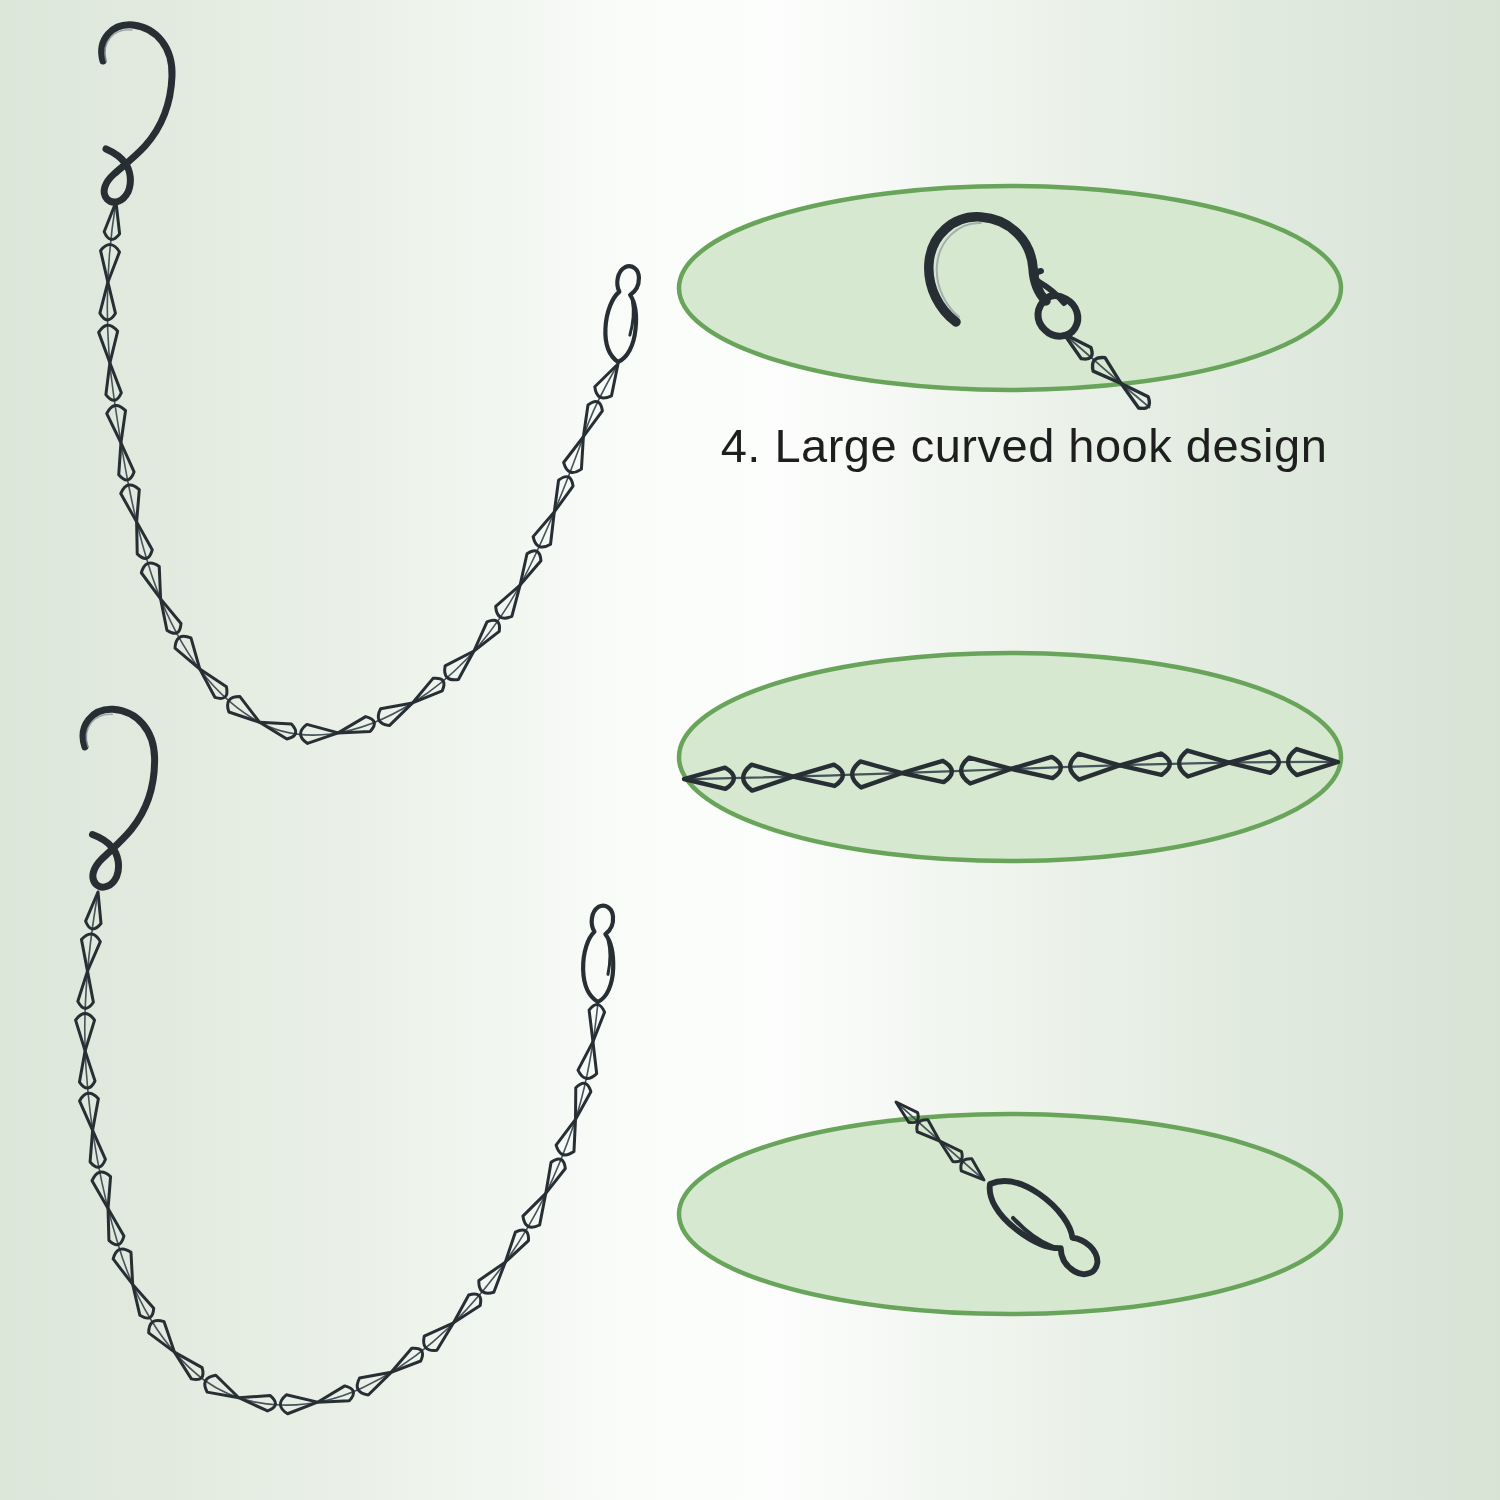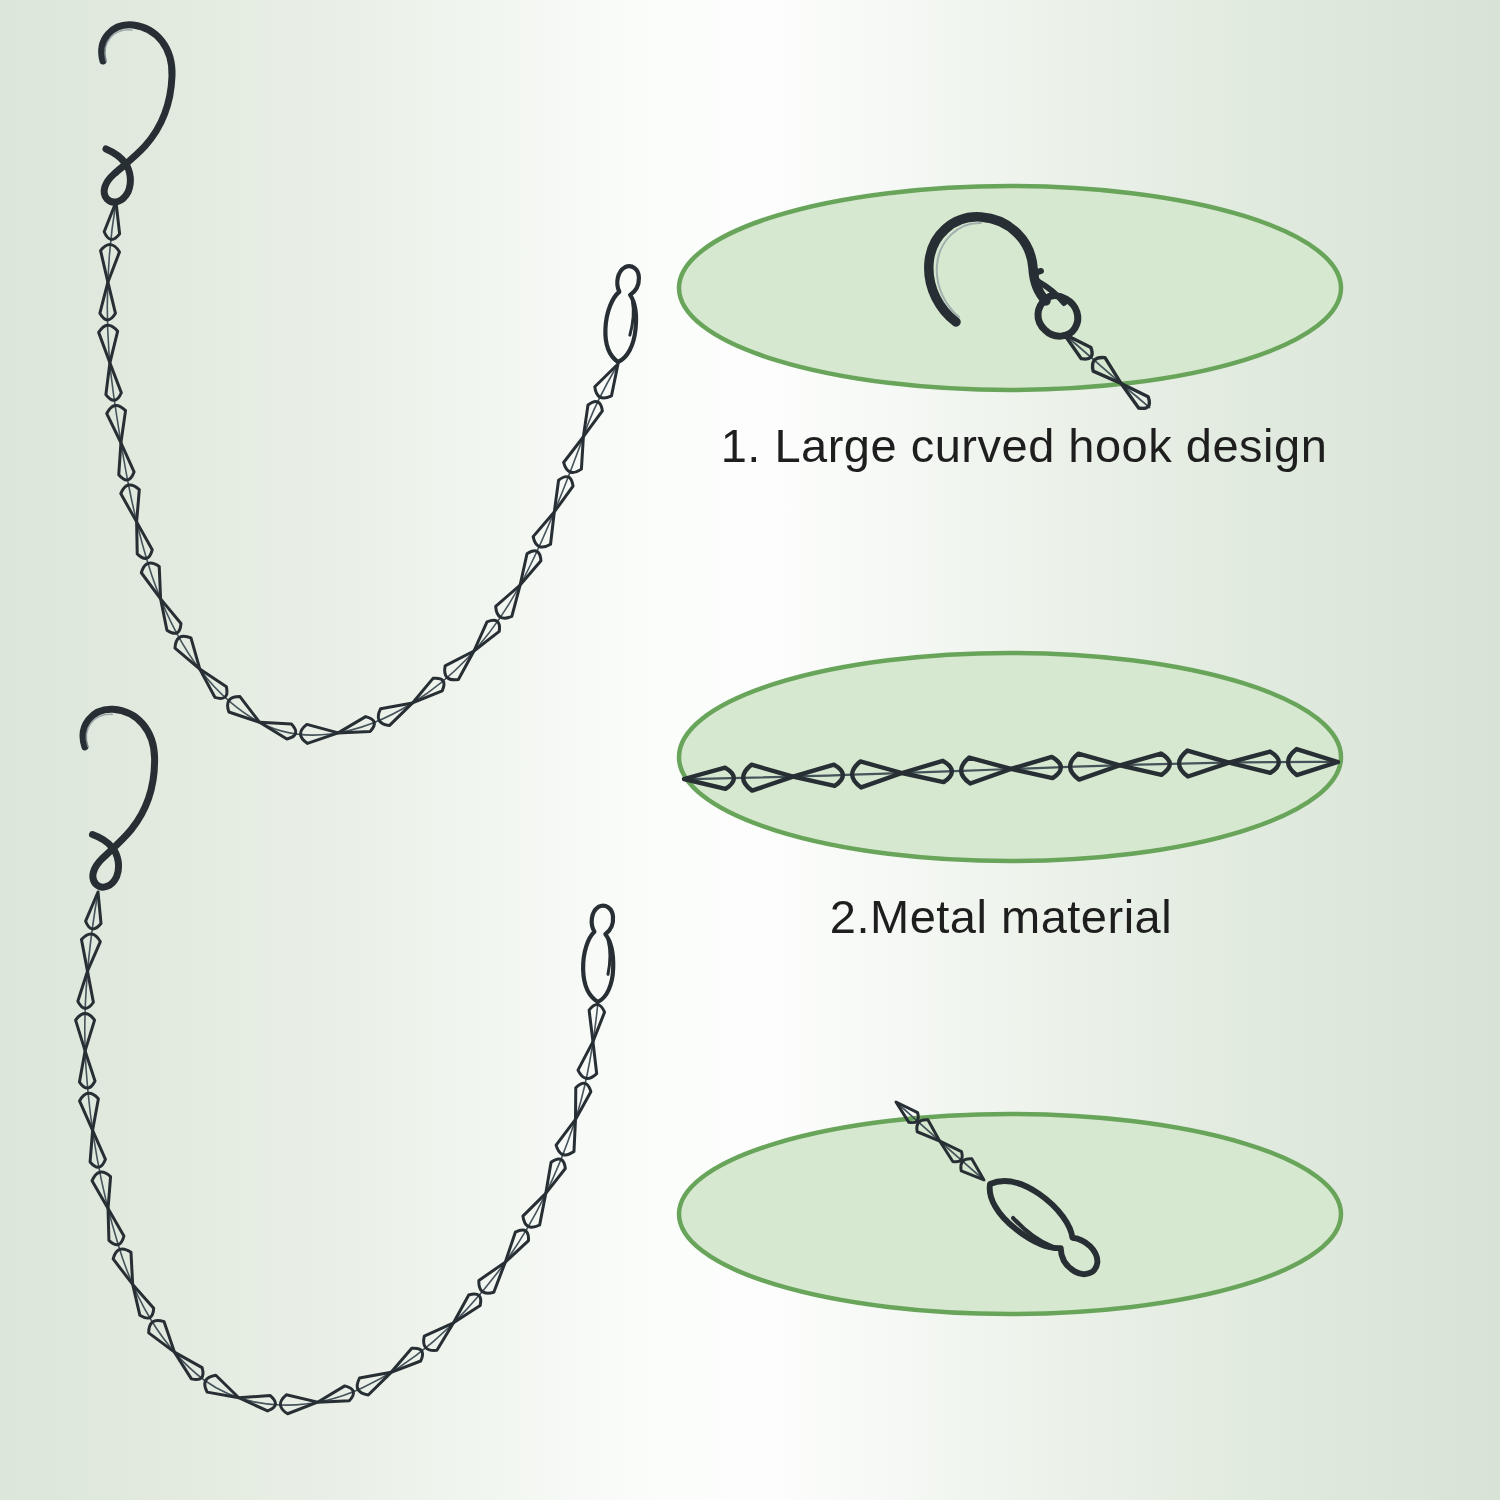--- a/index.html
+++ b/index.html
@@ -182,15 +182,14 @@
         <g fill="none" stroke="#272f34" stroke-width="3" stroke-linejoin="round" stroke-linecap="round">
           <path d="M -14.699315071105957,0 L 8.46769863128662,-6.56 Q 18.699315071105957,0 8.46769863128662,6.56 Z" transform="translate(906.9445190429688,1111.8126220703125) rotate(41.8787246846416)"></path>
           <path d="M 14.699315071105957,0 L -8.46769863128662,-8 Q -18.699315071105957,0 -8.46769863128662,8 Z" transform="translate(928.851806640625,1131.4174194335938) rotate(41.771898210311235)"></path>
           <path d="M -14.699315071105957,0 L 8.46769863128662,-6.56 Q 18.699315071105957,0 8.46769863128662,6.56 Z" transform="translate(950.8230895996094,1150.9503173828125) rotate(41.50353774787327)"></path>
           <path d="M 14.699315071105957,0 L -8.46769863128662,-8 Q -18.699315071105957,0 -8.46769863128662,8 Z" transform="translate(972.8779907226562,1170.3128051757812) rotate(41.056933285064716)"></path>
         </g>
       <use href="#claspShape" xlink:href="#claspShape" transform="translate(990,1184) rotate(128) scale(1.4)"></use>
     </g>
   </svg>
 
-  <div class="label" id="label-1">1. Large curved hook design</div>
-  <div class="label" id="label-2">2.Metal material</div>
+  <div class="label" id="label-1">4. Large curved hook design</div>
 </div>
 
 </body></html>

